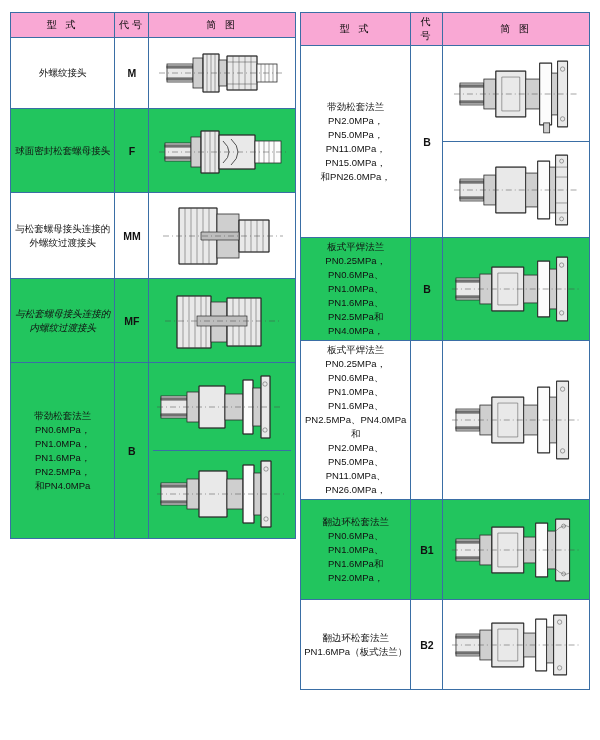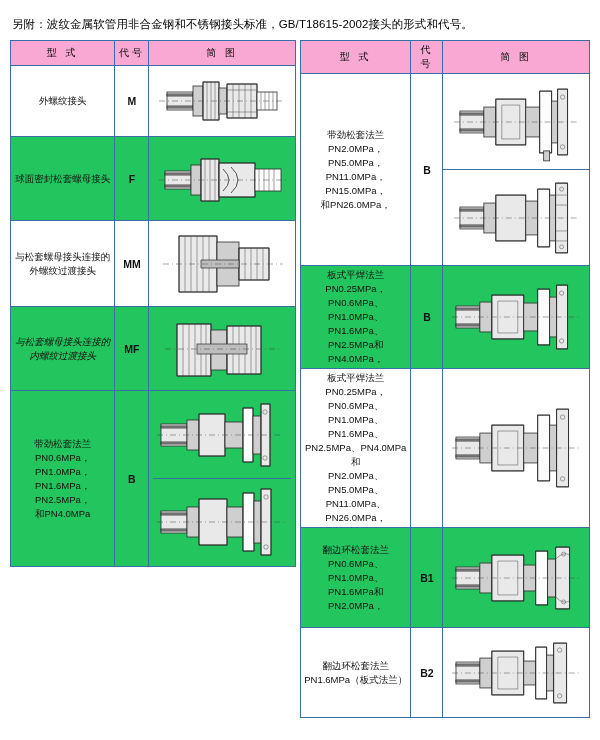--- a/index.html
+++ b/index.html
@@ -95,21 +95,20 @@
   .fill-md { fill: #cfcfcf; stroke: #2b2b2b; stroke-width: 0.8; }
   .fill-dk { fill: #9f9f9f; stroke: #2b2b2b; stroke-width: 0.8; }
   .fill-wh { fill: #fcfcfc; stroke: #2b2b2b; stroke-width: 0.8; }
   .hatch-a { fill: #bdbdbd; stroke: #2b2b2b; stroke-width: 0.7; }
 </style>
 </head>
 <body>
 
 <div class="page">
 
-  <div class="doc-title">另附：波纹金属软管用非合金钢和不锈钢接头标准，GB/T18615-2002接头的形式和代号。</div>
 
   <div class="tables">
 
     <table class="spec left-table">
       <colgroup>
         <col class="c-type">
           <col class="c-code">
           <col class="c-fig">
       </colgroup>
       <thead>

